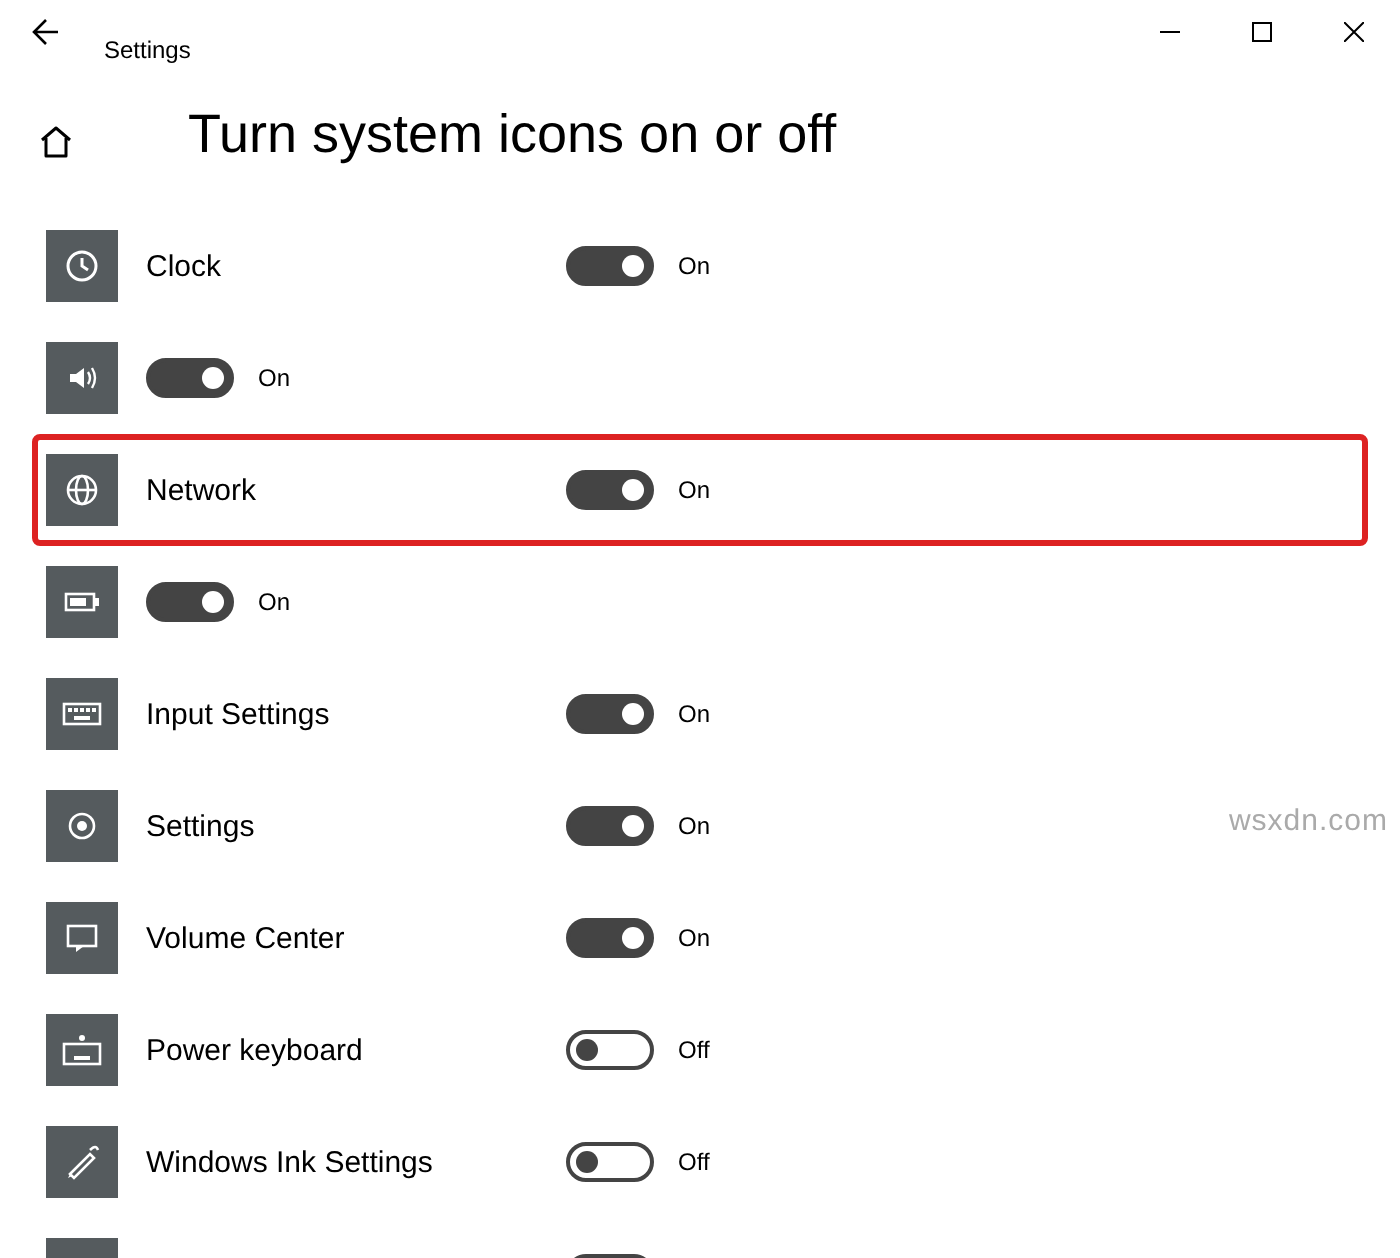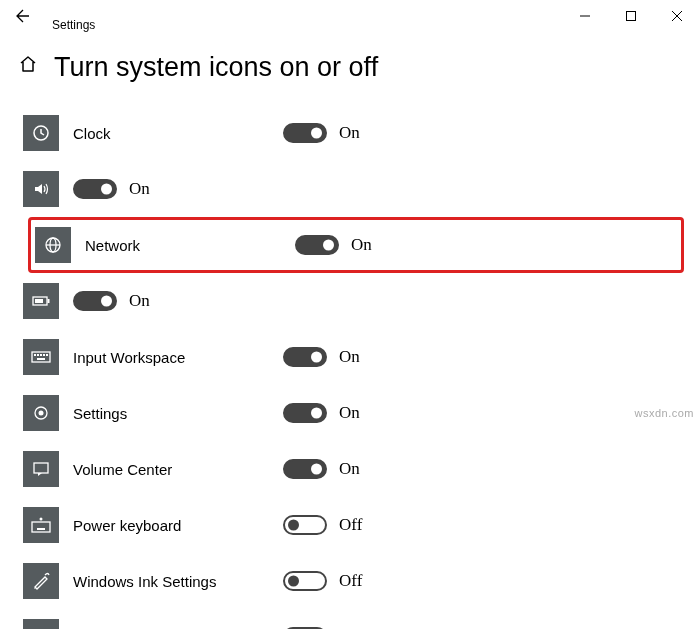--- a/index.html
+++ b/index.html
@@ -24,39 +24,40 @@
   .tb-title { padding-left: 14px; }
   .tb-spacer { flex: 1; }
   .tb-controls { display: flex; }
   .tb-btn {
     width: 46px; height: 32px;
     display: flex; align-items: center; justify-content: center;
     font-size: 12px; font-family: inherit;
   }
   .tb-btn svg { display: block; }
   .header {
-    display: flex; align-items: flex-start;
+    display: flex; align-items: flex-end;
     padding: 20px 16px 22px 16px;
+    gap: 40px;
   }
   .home-ic {
     width: 24px; height: 24px;
     display: flex; align-items: center; justify-content: center;
     margin-right: 14px;
   }
   .header h1 {
     margin: 0; font-weight: 400; font-size: 27px;
   }
   .list { padding: 0 16px; }
   .row {
     display: flex; align-items: center;
     height: 56px;
     border: 3px solid transparent;
     padding: 0 4px;
   }
-  .row.highlight { border-color: #d22; border-radius: 4px; margin-left: 12px; }
+  .row.highlight { border-color: #d22; border-radius: 4px; }
   .ic {
     width: 36px; height: 36px;
     background: #555b5e;
     color: #fff;
     display: flex; align-items: center; justify-content: center;
     margin-right: 14px;
     flex-shrink: 0;
   }
   .label { flex: 0 0 210px; font-size: 15px; }
   .toggle-wrap { display: flex; align-items: center; }
@@ -67,24 +68,24 @@
     margin-right: 12px;
   }
   .toggle.on { background: #444; border: 2px solid #444; }
   .toggle.off { background: #fff; border: 2px solid #444; }
   .knob {
     position: absolute; top: 50%; transform: translateY(-50%);
     width: 11px; height: 11px; border-radius: 50%;
   }
   .toggle.on .knob { right: 3px; background: #fff; }
   .toggle.off .knob { left: 3px; background: #444; }
-  .state { font-size: 17px; font-family: Liberation Serif, serif; }
+  .state { font-size: 12px; }
   .watermark {
     position: absolute; right: 6px; bottom: 210px;
-    font-size: 11px; color: #aaa; letter-spacing: .5px;
+    font-size: 15px; color: #aaa; letter-spacing: .5px;
     writing-mode: horizontal-tb;
   }
 </style>
 </head>
 <body>
 
 <div class="titlebar">
   <div class="tb-back">
     <svg width="14" height="14" viewBox="0 0 14 14">
         <path d="M7 1 L1 7 L7 13 M1 7 H13" stroke="#000" stroke-width="1.3" fill="none"></path>
@@ -188,21 +189,21 @@
           <g fill="#fff">
             <rect x="3" y="4" width="2" height="2"></rect>
             <rect x="6" y="4" width="2" height="2"></rect>
             <rect x="9" y="4" width="2" height="2"></rect>
             <rect x="12" y="4" width="2" height="2"></rect>
             <rect x="15" y="4" width="2" height="2"></rect>
             <rect x="6" y="8" width="8" height="2"></rect>
           </g>
         </svg>
       </div>
-      <div class="label">Input Workspace</div>
+      <div class="label">Input Settings</div>
       <div class="toggle-wrap">
         <div class="toggle on">
           <div class="knob"></div>
         </div>
         <div class="state">On</div>
       </div>
     </div>
     <div class="row">
       <div class="ic">
         <svg width="18" height="18" viewBox="0 0 18 18">

